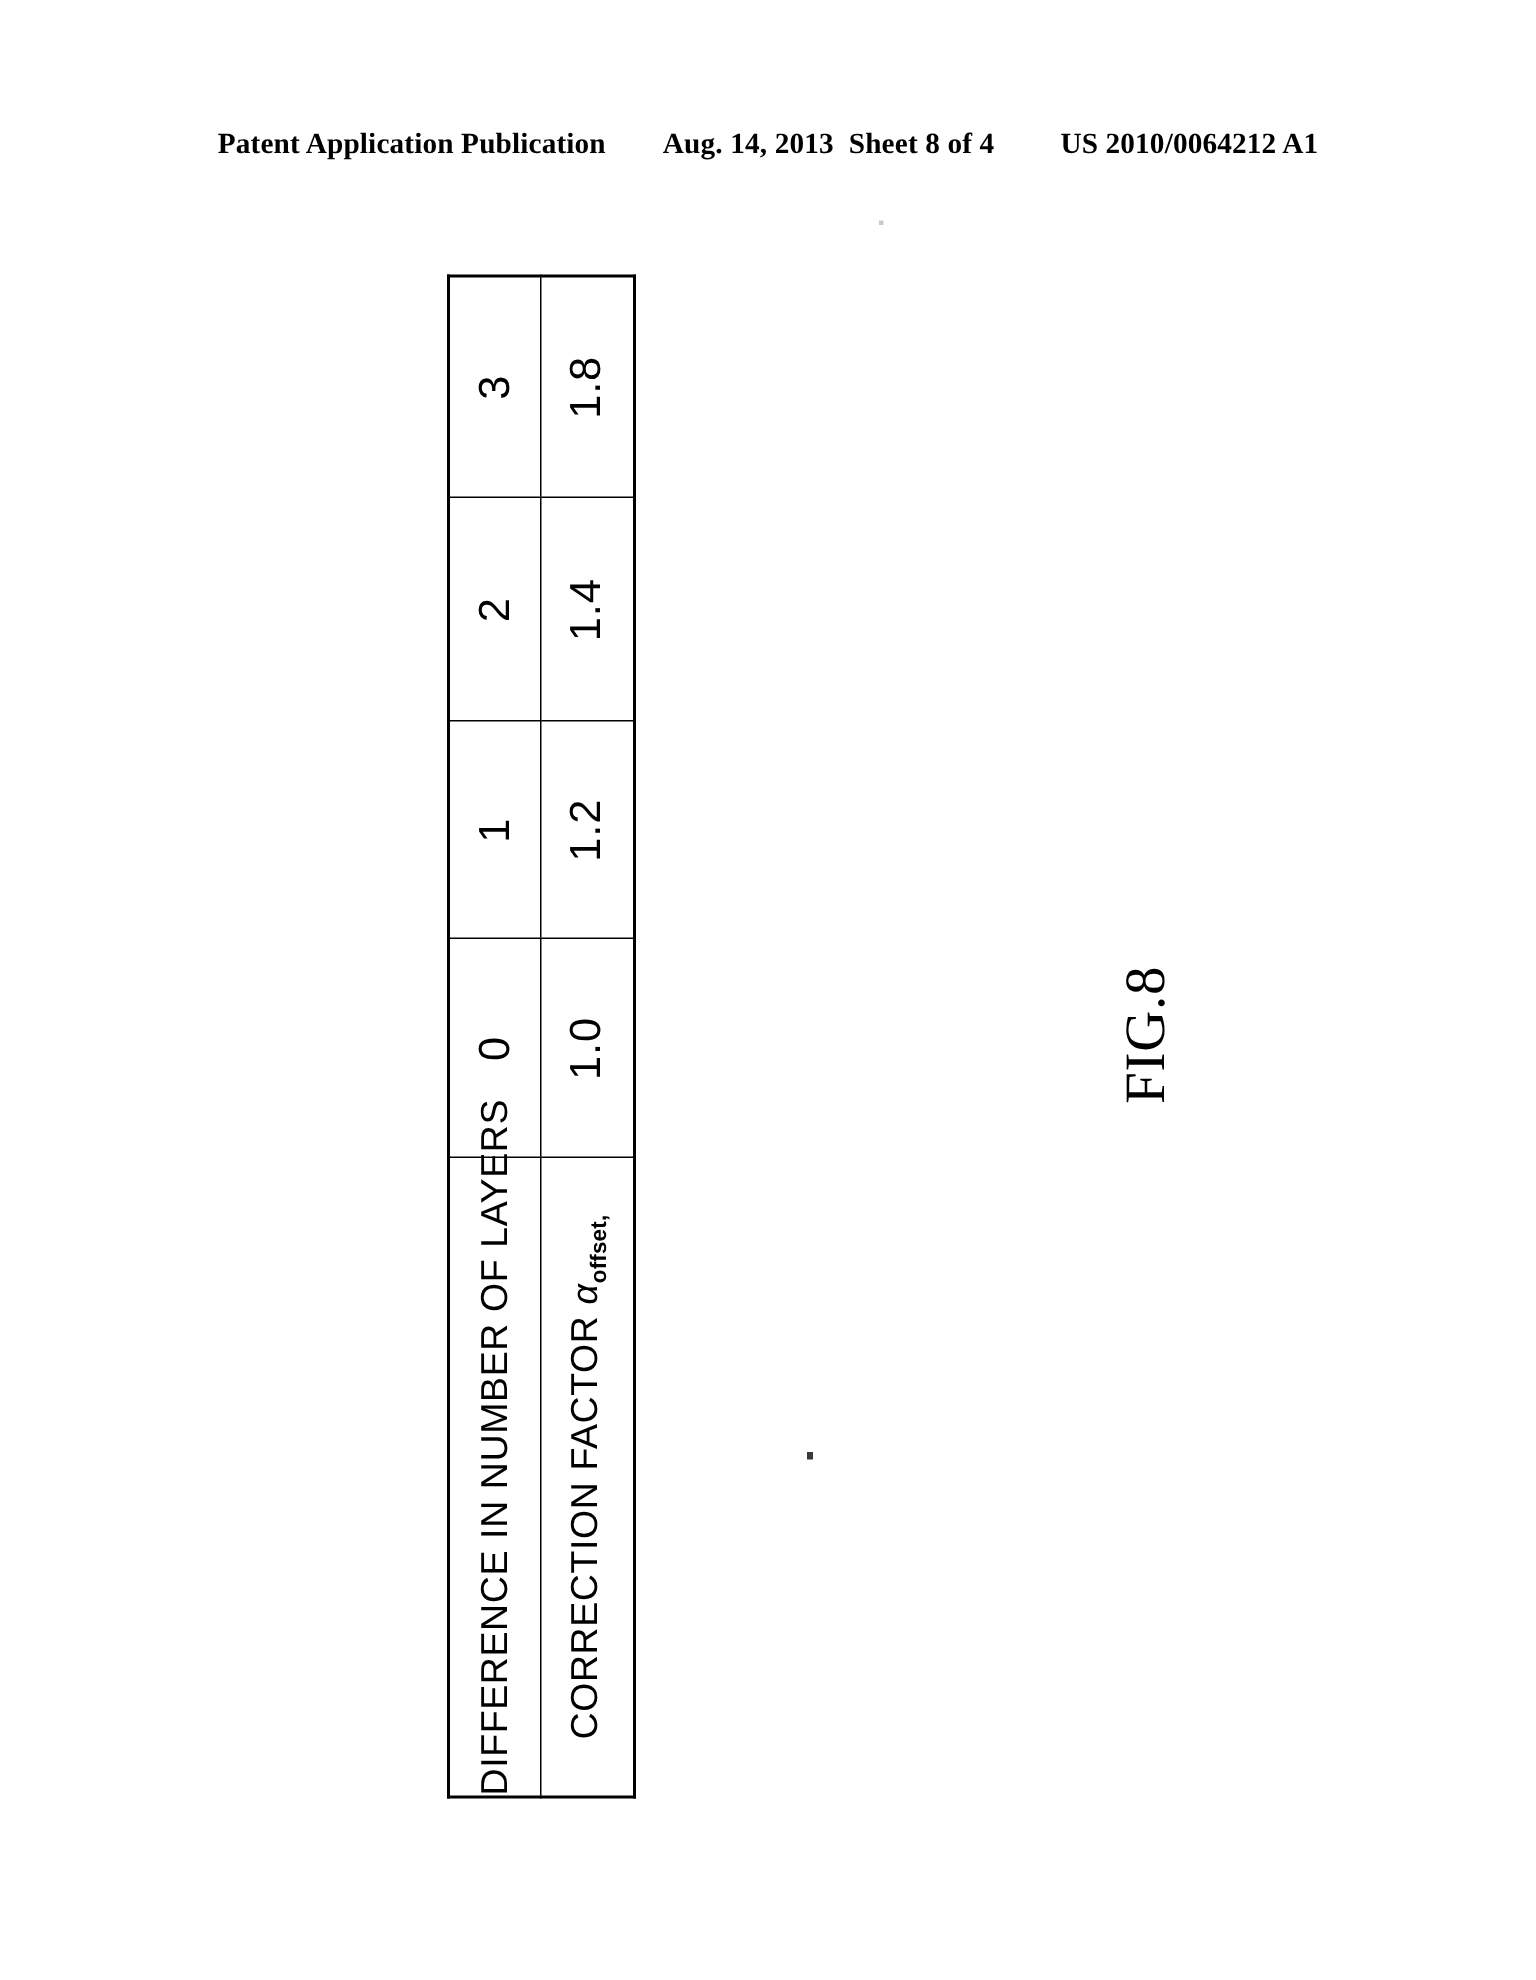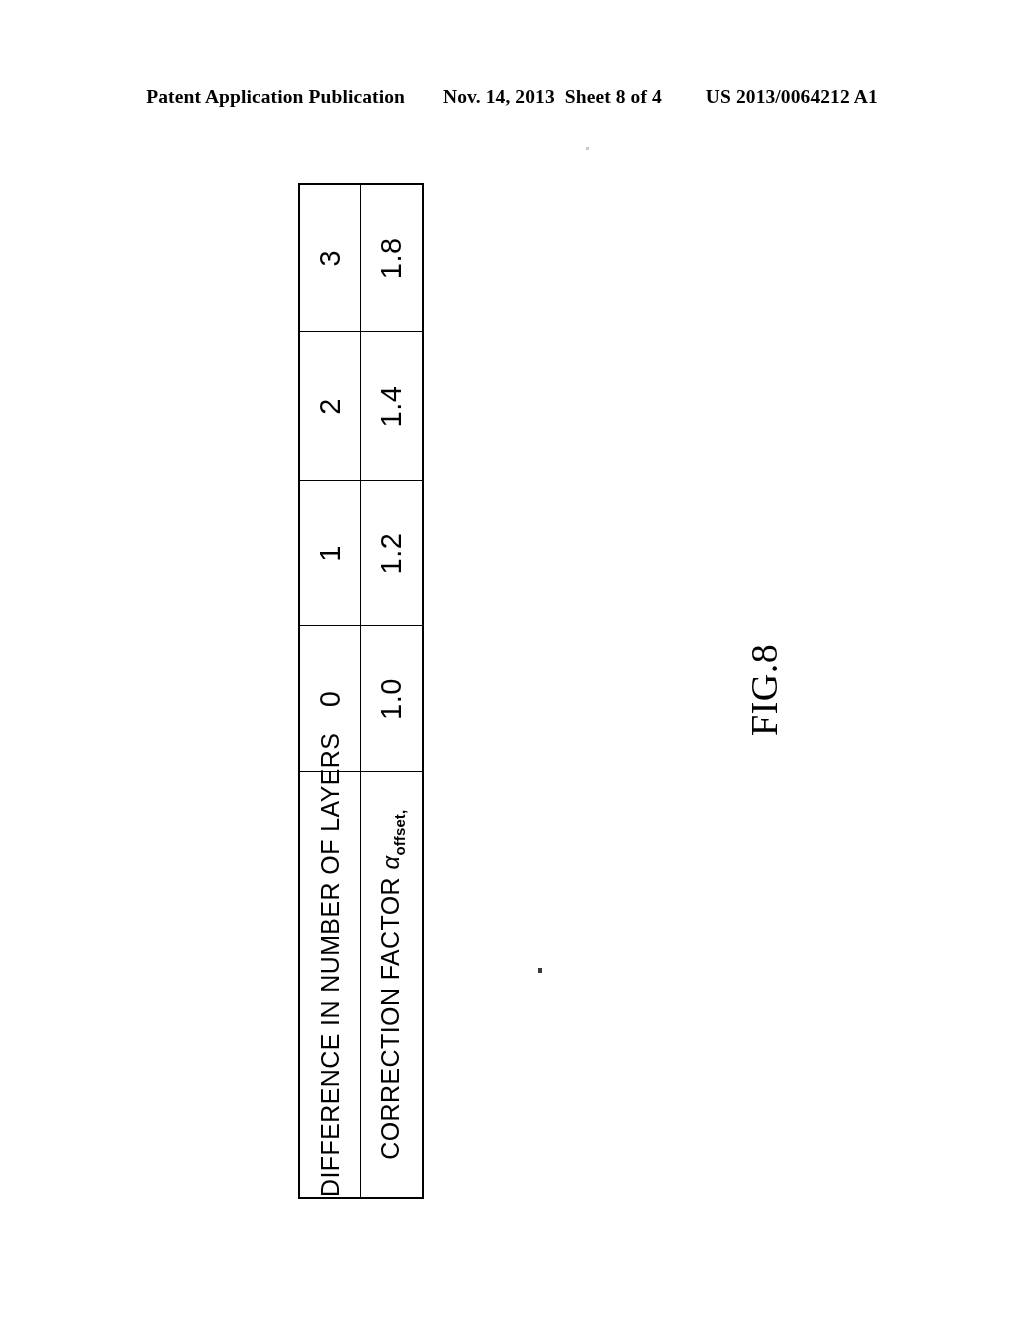--- a/index.html
+++ b/index.html
@@ -151,23 +151,23 @@
     width: 4px;
     height: 5px;
     background: #3a3a3a;
   }
 </style>
 </head>
 <body>
 
 <div class="patent-header">
   <span class="hdr-pub">Patent Application Publication</span>
-  <span class="hdr-date">Nov. 14, 2013</span>
+  <span class="hdr-date">Aug. 14, 2013</span>
   <span class="hdr-sheet">Sheet 8 of 4</span>
-  <span class="hdr-num">US 2013/0064212 A1</span>
+  <span class="hdr-num">US 2010/0064212 A1</span>
 </div>
 
 <div class="figure-area">
 
   <div class="table-rot-wrap">
     <div class="table-rot-inner">
 
       <table class="fig-table">
         <colgroup>
           <col class="c-label">

